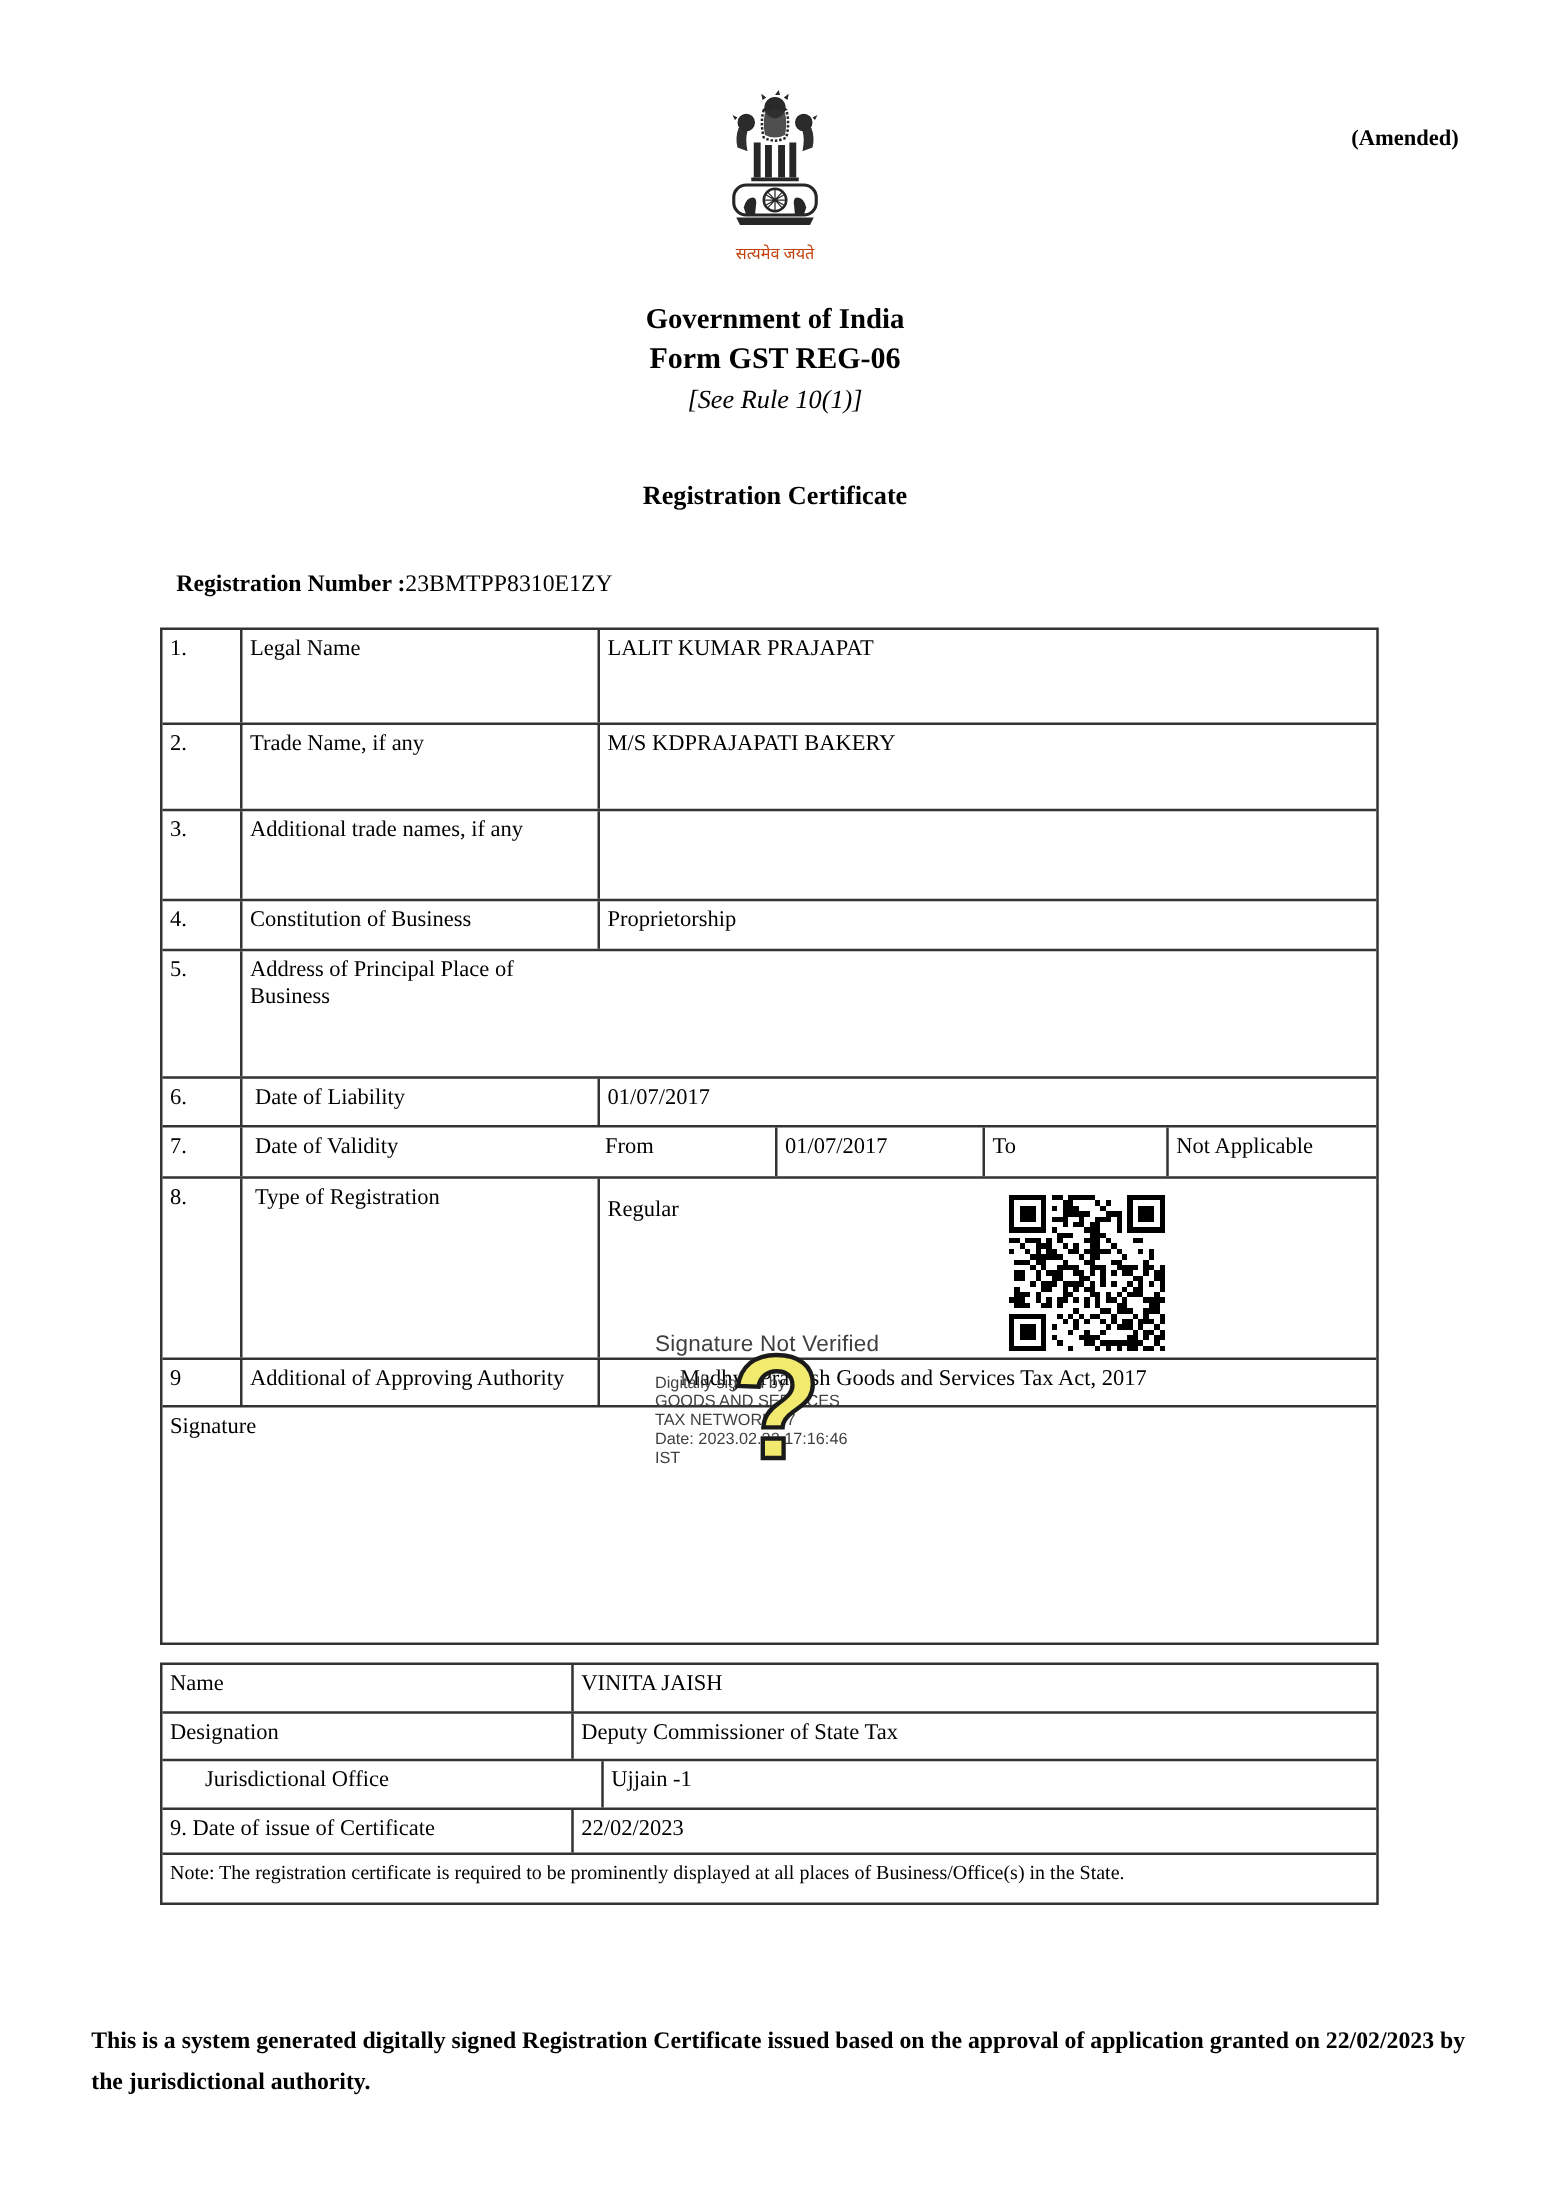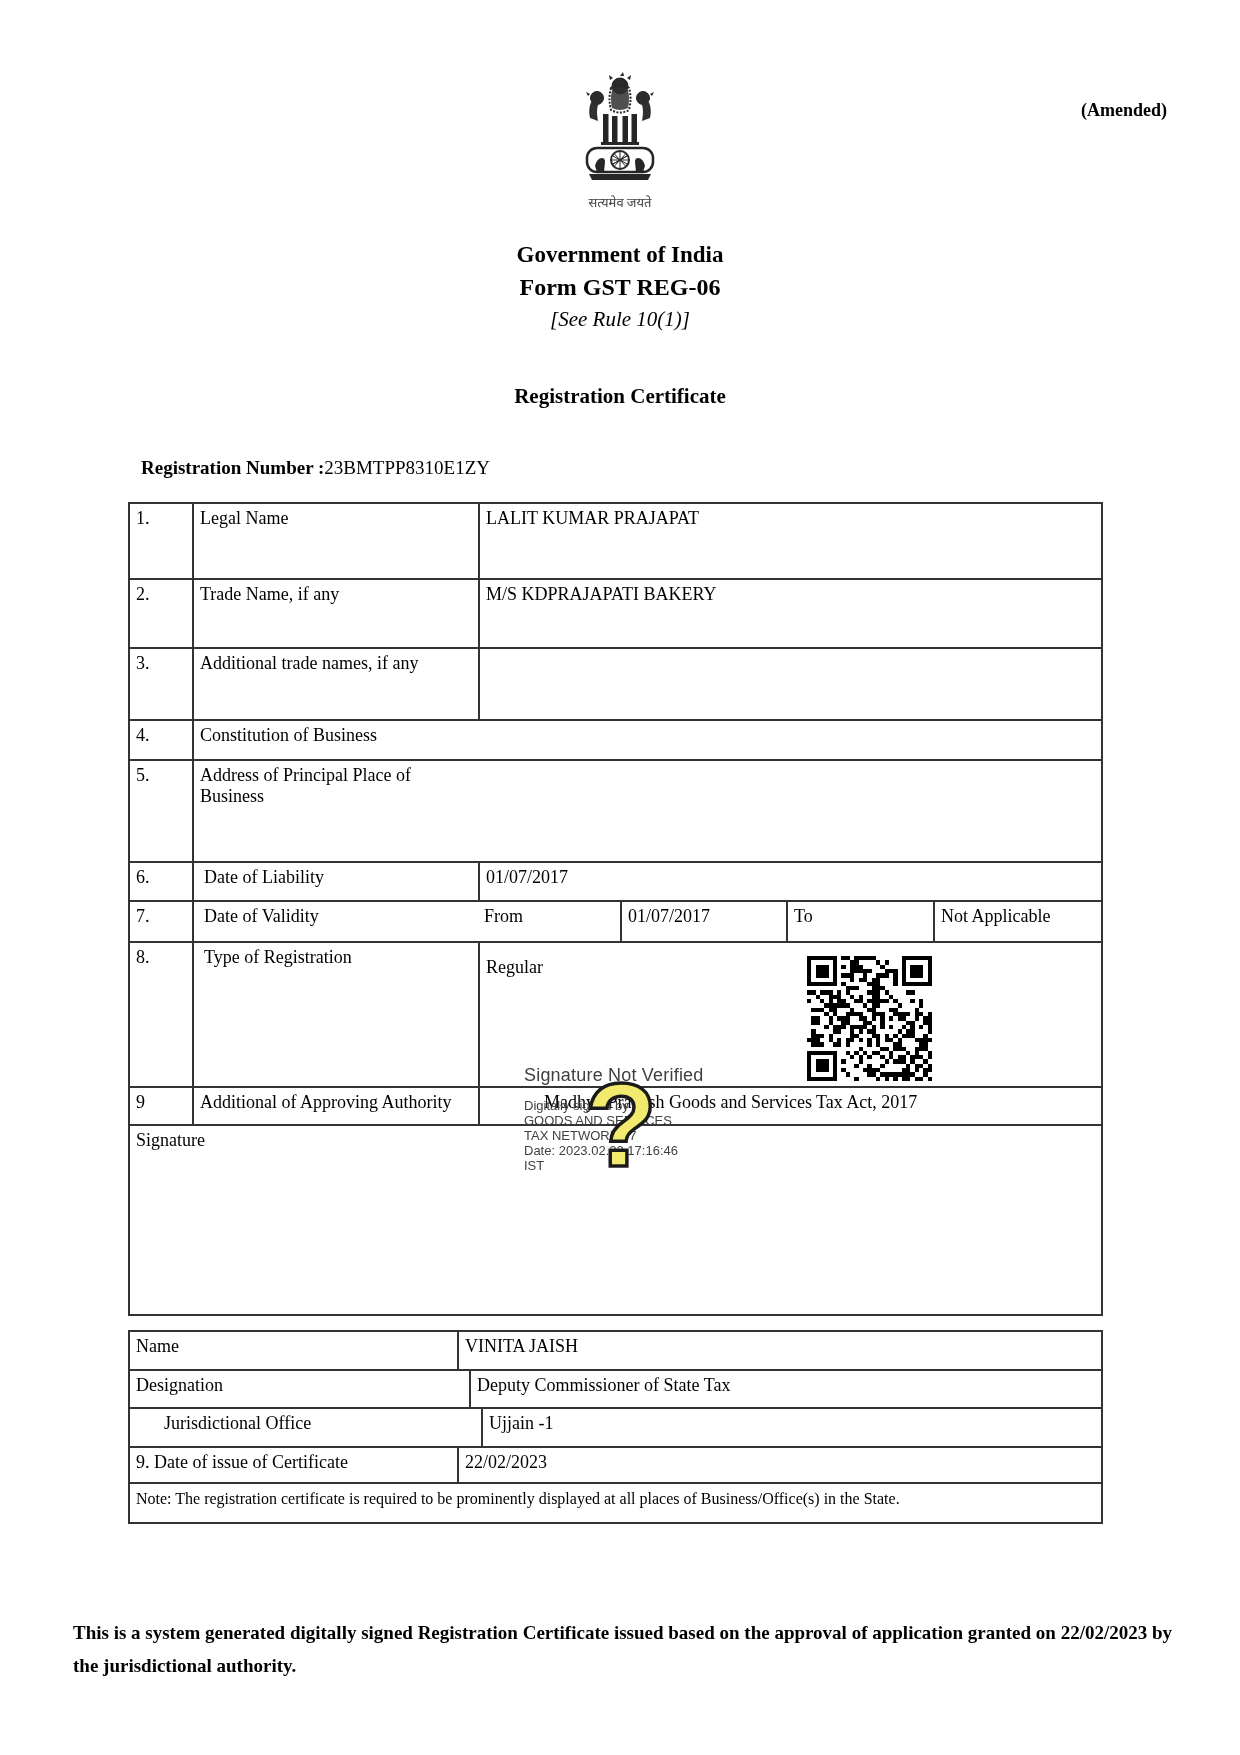--- a/index.html
+++ b/index.html
@@ -9,21 +9,21 @@
   }
   .abs{position:absolute;}
   .center{left:0;width:1240px;text-align:center;}
   .amended{top:88px;right:73px;font-weight:bold;font-size:18px;}
   .gov-title{top:230px;font-weight:bold;font-size:23px;}
   .form-title{top:262px;font-weight:bold;font-size:24px;}
   .rule-title{top:295px;font-style:italic;font-size:21px;}
   .cert-title{top:372px;font-weight:bold;font-size:21px;}
   .regnum{top:445px;left:141px;font-size:19px;}
   .regnum b{font-weight:bold;}
-  .motto{top:181px;font-size:13px;color:#404040;}
+  .motto{top:181px;font-size:13px;color:#c2410c;}
   
   .tbl{position:absolute;left:128px;width:975px;border:2px solid #333;box-sizing:border-box;background:transparent;}
   .tr{display:flex;box-sizing:border-box;}
   .tr + .tr{border-top:2px solid #333;}
   .td{box-sizing:border-box;padding:4px 6px;font-size:18px;overflow:hidden;}
   .td + .td{border-left:2px solid #333;}
   .c-num{flex:0 0 62px;}
   .c-label{flex:0 0 286px;}
   .c-val{flex:1 1 auto;position:relative;}
   .sub{display:flex;flex:1 1 auto;}
@@ -112,20 +112,21 @@
       <div class="td c-val">M/S KDPRAJAPATI BAKERY</div>
     </div>
     <div class="tr" style="height:72px;">
       <div class="td c-num">3.</div>
       <div class="td c-label">Additional trade names, if any</div>
       <div class="td c-val"></div>
     </div>
     <div class="tr" style="height:40px;">
       <div class="td c-num">4.</div>
       <div class="td c-label">Constitution of Business</div>
+      <div class="td c-val">Proprietorship</div>
     </div>
     <div class="tr" style="height:102px;">
       <div class="td c-num">5.</div>
       <div class="td c-label">Address of Principal Place of Business</div>
     </div>
     <div class="tr" style="height:39px;">
       <div class="td c-num">6.</div>
       <div class="td c-label" style="padding-left:10px;">Date of Liability</div>
       <div class="td c-val">01/07/2017</div>
     </div>
@@ -464,21 +465,21 @@
     <div class="tr sig-row" style="height:190px;">
       <div class="td" style="flex:1 1 auto;">Signature</div>
     </div>
   </div>
 
   <div class="tbl" style="top:1318px;">
     <div class="tr" style="height:37px;">
       <div class="td t2-label">Name</div>
       <div class="td t2-val">VINITA JAISH</div>
     </div>
-    <div class="tr" style="height:38px;gap:12px;">
+    <div class="tr" style="height:38px;">
       <div class="td t2-label">Designation</div>
       <div class="td t2-val">Deputy Commissioner of State Tax</div>
     </div>
     <div class="tr" style="height:39px;padding-left:24px;">
       <div class="td t2-label" style="padding-left:10px;">Jurisdictional Office</div>
       <div class="td t2-val">Ujjain -1</div>
     </div>
     <div class="tr" style="height:36px;">
       <div class="td t2-label">9. Date of issue of Certificate</div>
       <div class="td t2-val">22/02/2023</div>

